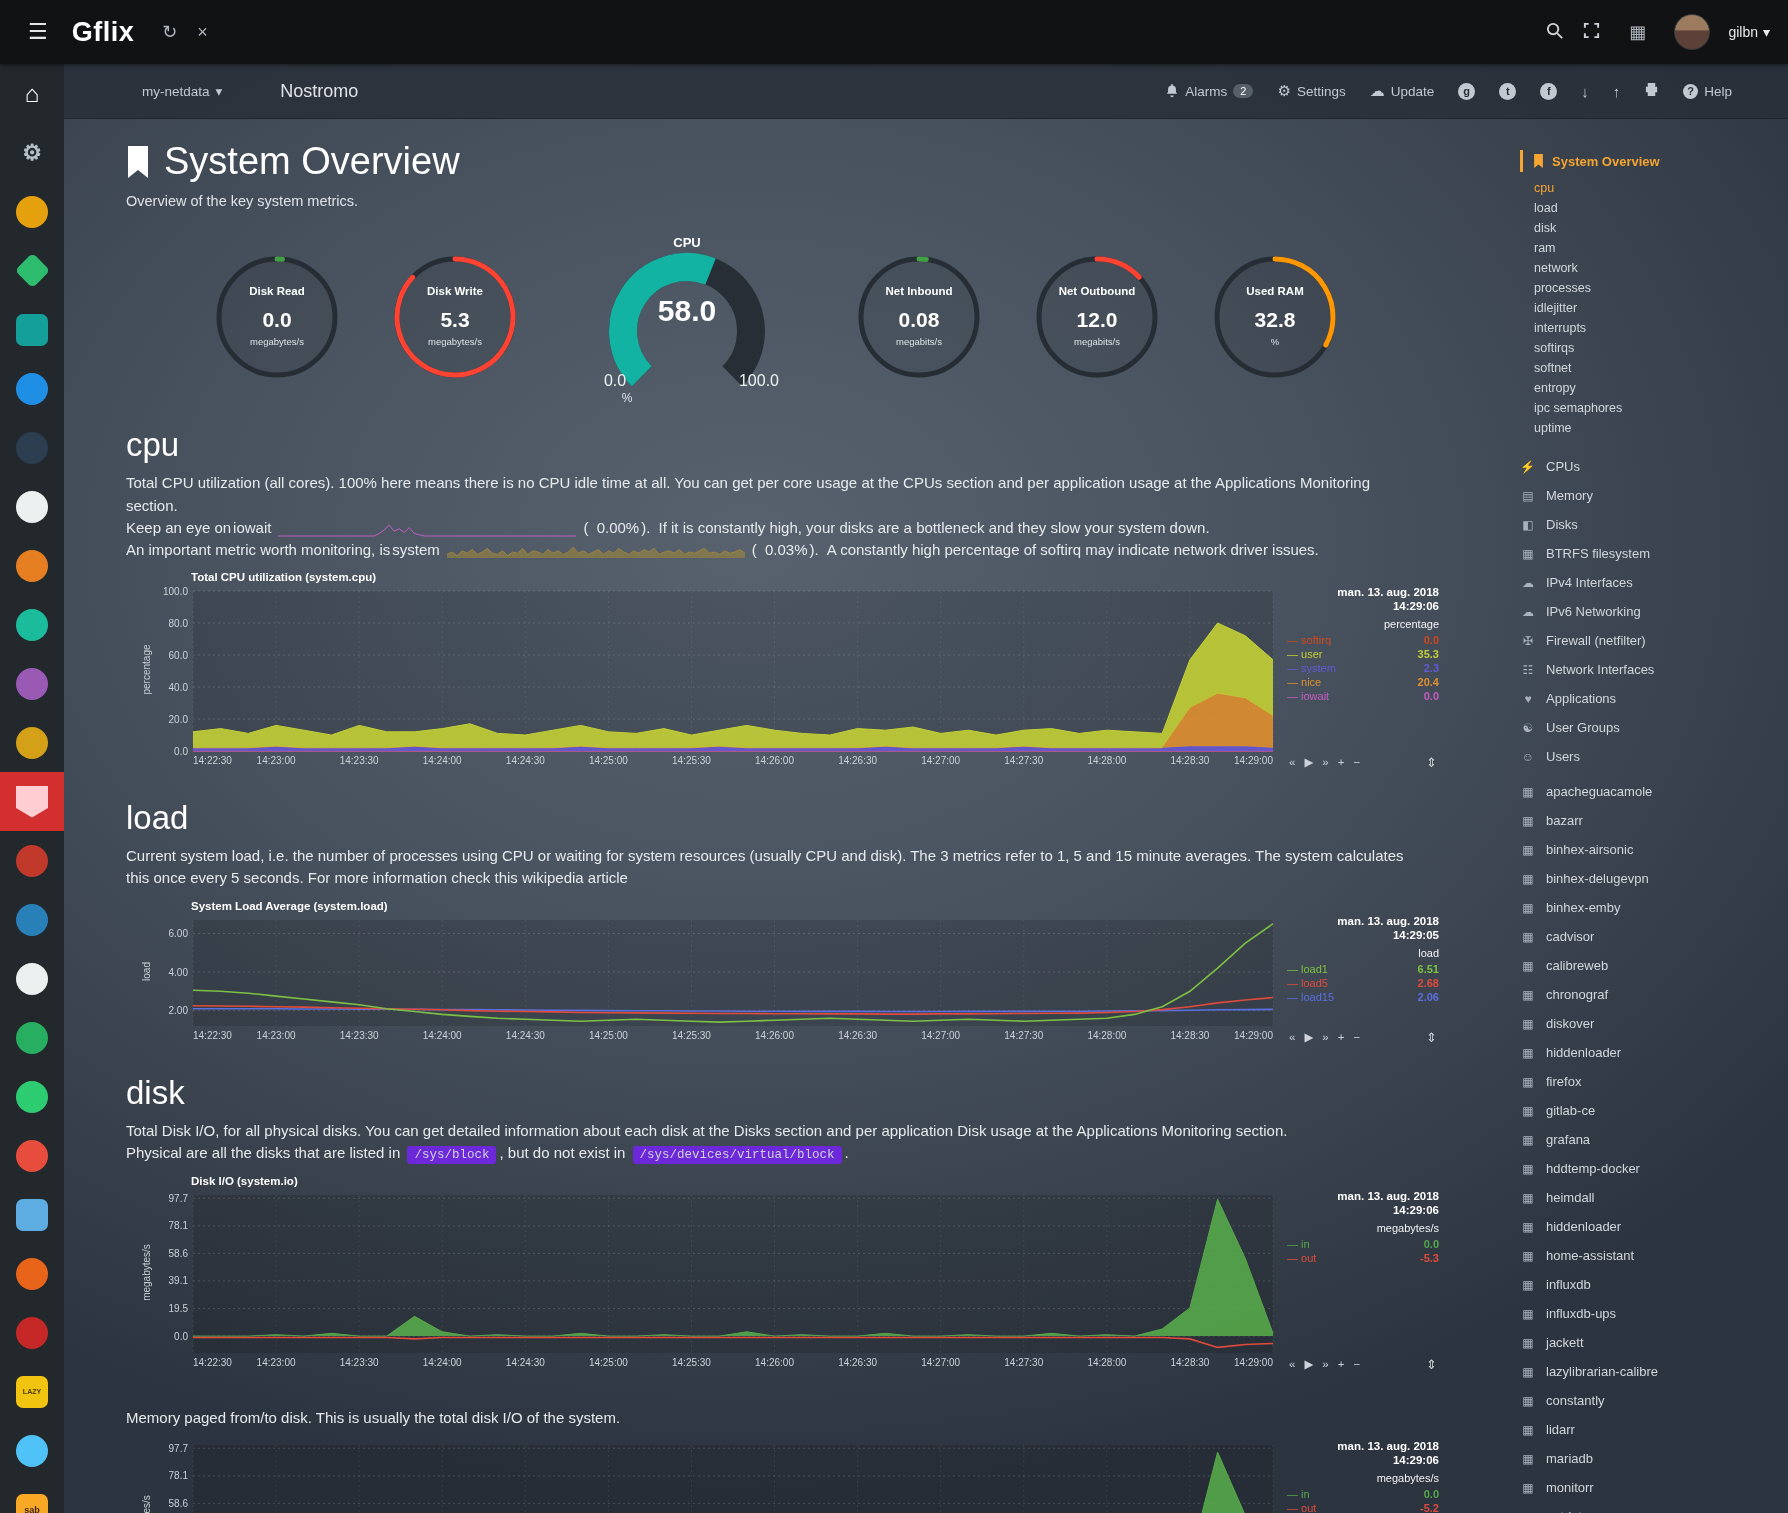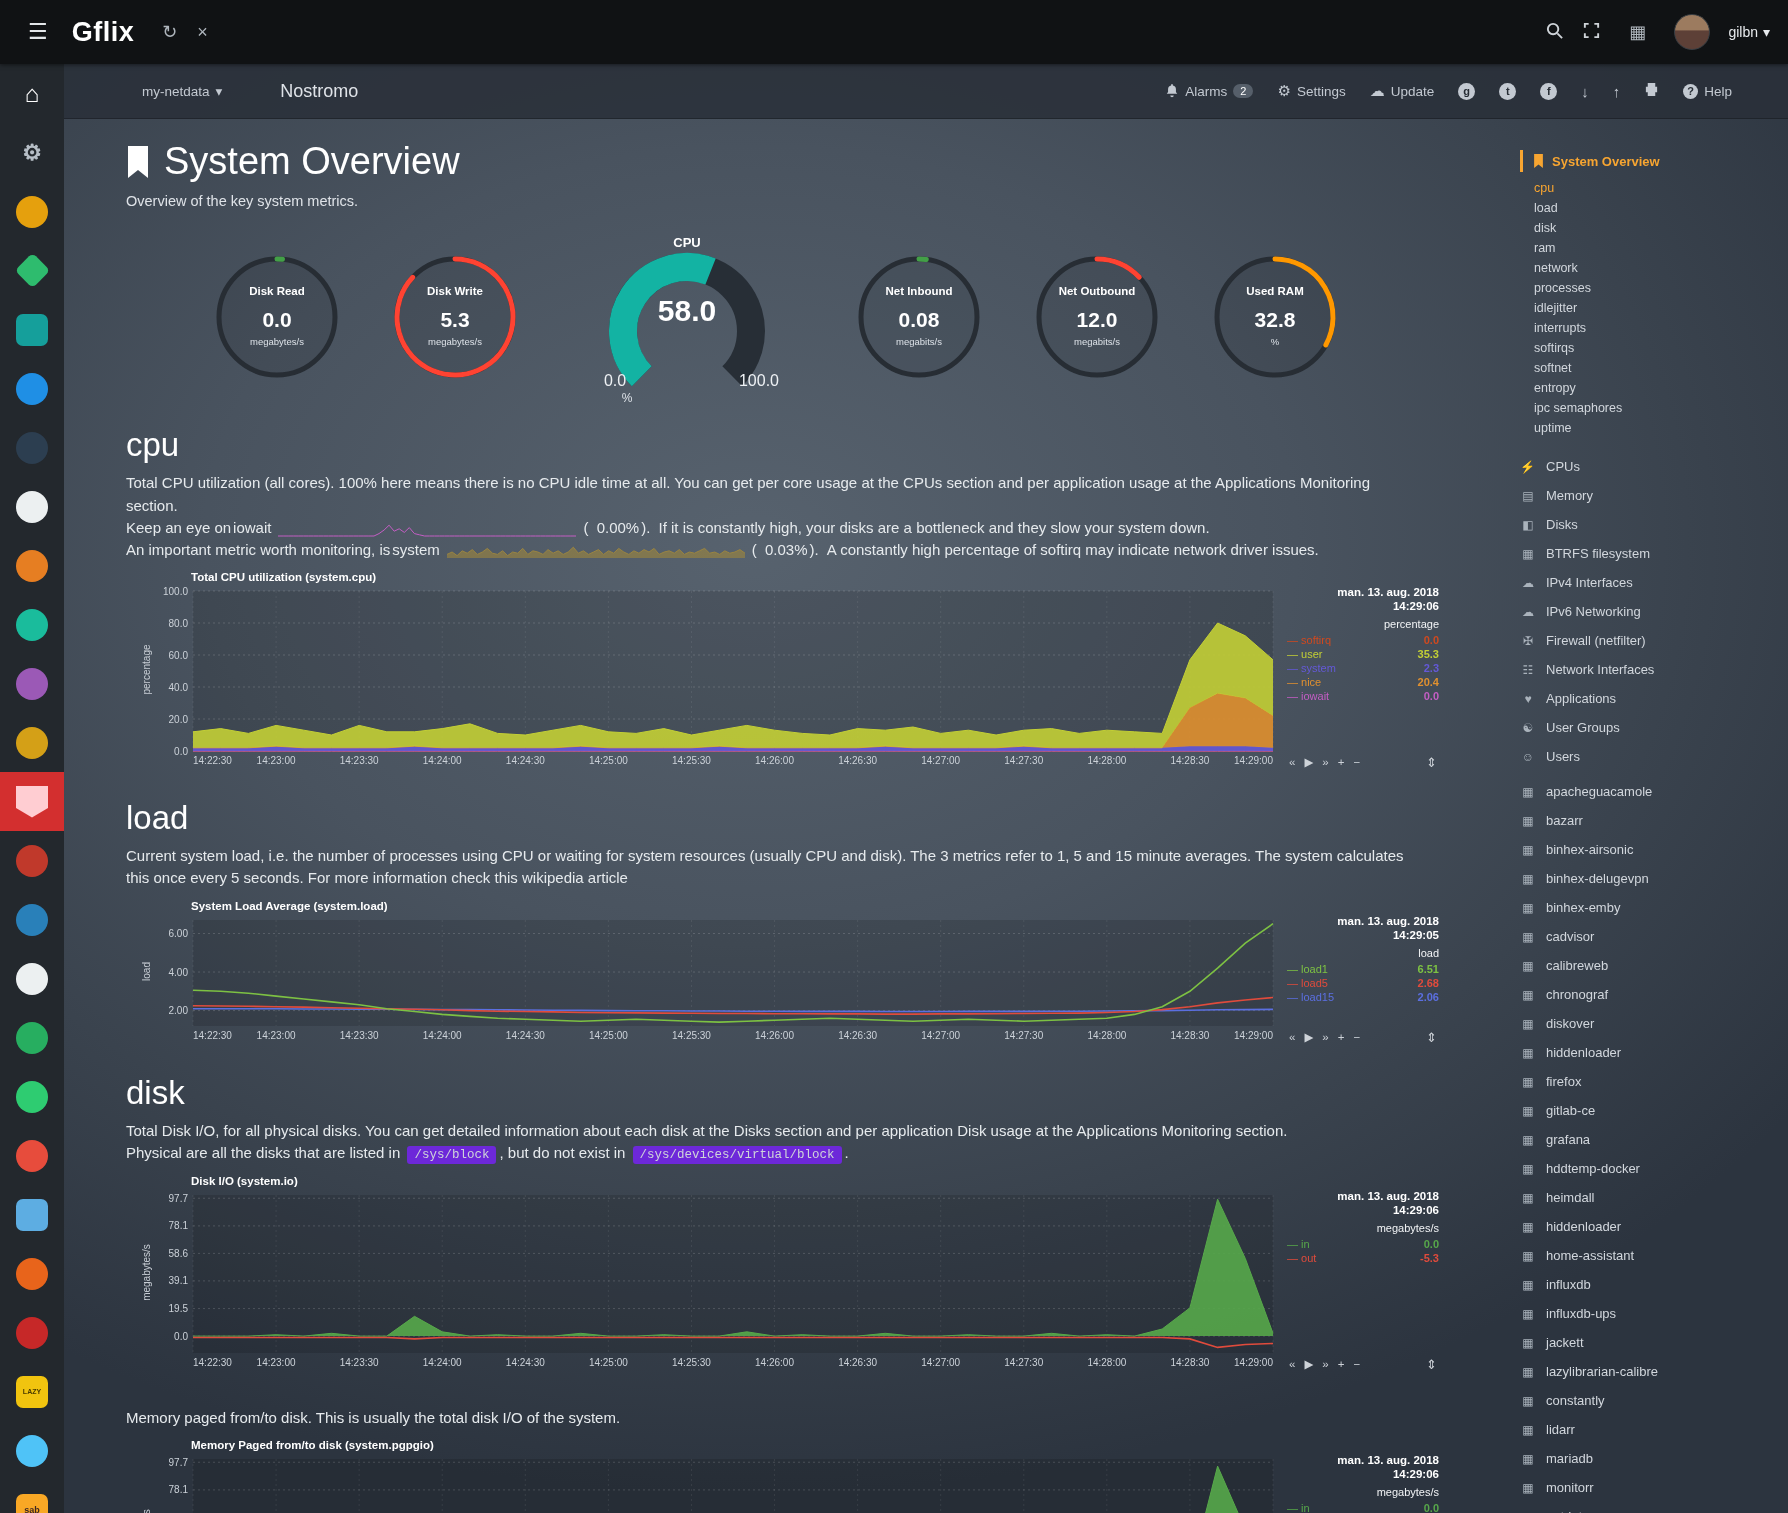--- a/index.html
+++ b/index.html
@@ -588,21 +588,20 @@
             <span>−</span>
             <span class="rs">⇕</span>
           </div>
         </div>
       </div>
     </div>
 
     <div class="desc" style="margin-top:32px">Memory paged from/to disk. This is usually the total disk I/O of the system.</div>
 
     <div class="chart">
-      <div class="chart-title">Memory Paged from/to disk (system.pgpgio)</div>
       <div class="chart-row">
         <div class="ylabel">
             <span>megabytes/s</span>
           </div>
         <div><svg width="1130" height="182" viewBox="0 0 1130 182">
               <rect x="46" y="6" width="1080" height="158" fill="rgba(0,0,0,0.13)"></rect>
               <line x1="46" x2="1126" y1="9.244642857142846" y2="9.244642857142846" stroke="rgba(255,255,255,0.16)" stroke-dasharray="2,3"></line>
               <text x="41" y="12.744642857142846" font-size="10" fill="#ccd2d9" text-anchor="end">97.7</text>
               <line x1="46" x2="1126" y1="36.89464285714287" y2="36.89464285714287" stroke="rgba(255,255,255,0.16)" stroke-dasharray="2,3"></line>
               <text x="41" y="40.39464285714287" font-size="10" fill="#ccd2d9" text-anchor="end">78.1</text>

